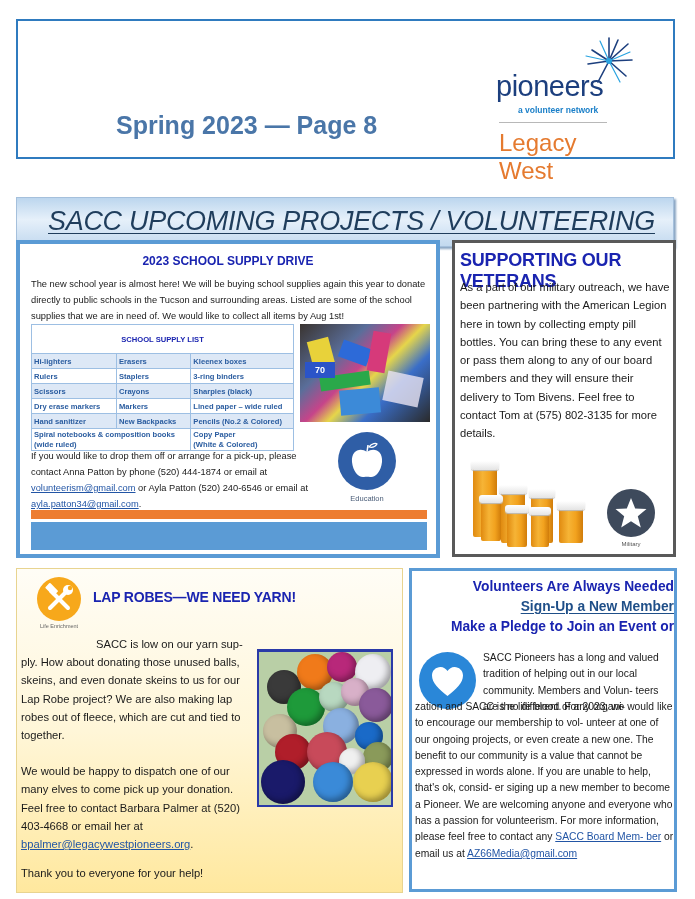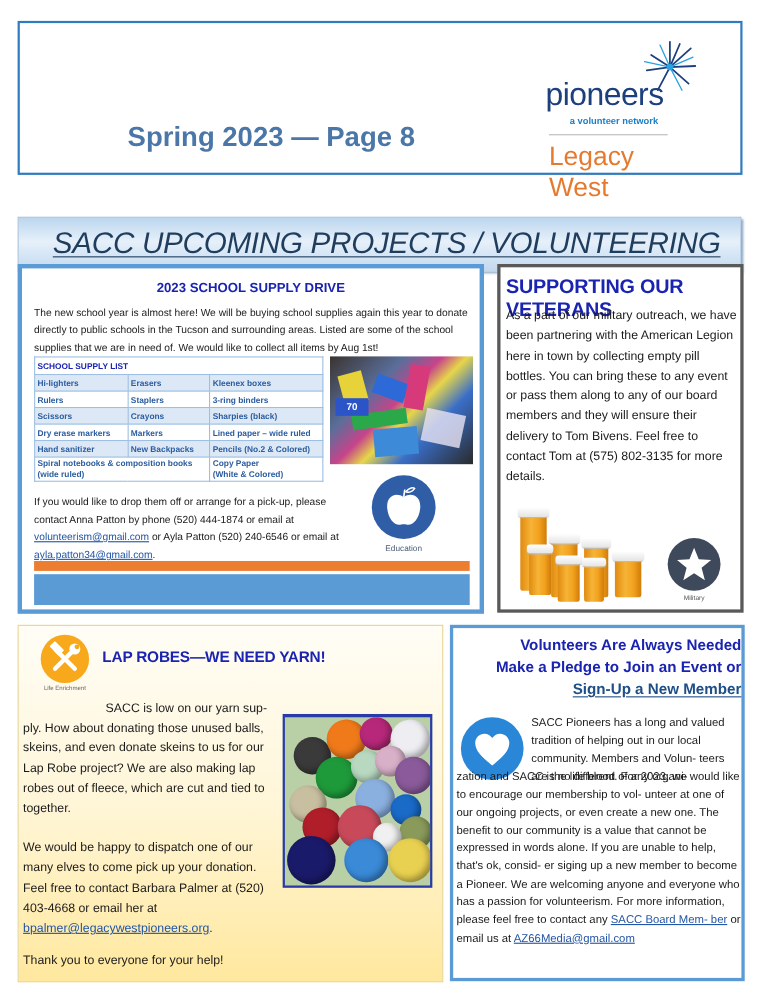--- a/index.html
+++ b/index.html
@@ -20,21 +20,21 @@
   
   .banner { position: absolute; left: 16px; top: 197px; width: 658px; height: 50px; background: linear-gradient(180deg, #bcd6ee 0%, #e6f0fa 45%, #c2d9ef 100%); box-shadow: 2px 2px 2px #8aa6c4; border: 1px solid #a5c0dc; font-style: italic; }
   .banner-text { position: absolute; left: 31px; top: 8px; font-size: 27px; color: #1f3d5c; text-decoration: underline; text-underline-offset: 3px; text-decoration-thickness: 1px; font-family: "Liberation Sans Narrow", "Liberation Sans", sans-serif; letter-spacing: -0.3px; }
 
   
   .supply-box { position: absolute; left: 16px; top: 240px; width: 424px; height: 318px; border: 4px solid #5b9bd5; background: #fff; }
   .supply-title { position: absolute; left: 0; width: 100%; top: 10px; text-align: center; font-size: 12px; font-weight: bold; color: #1a24b0; }
   .supply-intro { position: absolute; left: 11px; top: 32px; width: 395px; font-size: 9.3px; line-height: 16px; color: #1a1a1a; }
   .supply-table { position: absolute; left: 11px; top: 80px; width: 263px; border-collapse: collapse; font-size: 7.6px; font-weight: bold; color: #2b5da0; }
   .supply-table td, .supply-table th { border: 1px solid #9dbfe3; padding: 0 2px; height: 15px; text-align: left; vertical-align: middle; }
-  .supply-table th { text-align: left; color: #1a24b0; height: 16px; background: #fff; }
+  .supply-table th { text-align: center; color: #1a24b0; height: 29px; background: #fff; }
   .supply-table tr.alt td { background: #dde8f6; }
   .supply-table tr.last td { height: 22px; line-height: 10px; background: #fff; }
   .supply-photo { position: absolute; left: 280px; top: 80px; width: 130px; height: 98px; background: linear-gradient(135deg, #3a3430 0%, #5a6e9a 30%, #c6448a 45%, #e6d64a 55%, #3a6ec8 70%, #2a2a2a 100%); overflow: hidden; }
   .supply-photo .p1 { position: absolute; left: 10px; top: 15px; width: 22px; height: 28px; background: #e8d23a; transform: rotate(-15deg); }
   .supply-photo .p2 { position: absolute; left: 40px; top: 20px; width: 30px; height: 18px; background: #2d6ad8; transform: rotate(20deg); }
   .supply-photo .p3 { position: absolute; left: 70px; top: 8px; width: 18px; height: 40px; background: #d63a7a; transform: rotate(10deg); }
   .supply-photo .p4 { position: absolute; left: 20px; top: 50px; width: 50px; height: 14px; background: #2aa84a; transform: rotate(-8deg); }
   .supply-photo .p5 { position: absolute; left: 5px; top: 38px; width: 30px; height: 16px; background: #2b54c8; color: #fff; font-size: 9px; font-weight: bold; text-align: center; line-height: 16px; }
   .supply-photo .p6 { position: absolute; left: 85px; top: 50px; width: 36px; height: 30px; background: #e9e4f3; transform: rotate(12deg); opacity: 0.8; }
   .supply-photo .p7 { position: absolute; left: 40px; top: 65px; width: 40px; height: 25px; background: #3c8ad8; transform: rotate(-5deg); }
@@ -255,22 +255,22 @@
     <div class="yarn" style="left:80px;top:96px;width:26px;height:26px;background:#f0f0f0;"></div>
     <div class="yarn" style="left:2px;top:108px;width:44px;height:44px;background:#1a1a6a;"></div>
     <div class="yarn" style="left:54px;top:110px;width:40px;height:40px;background:#3a8ad8;"></div>
     <div class="yarn" style="left:94px;top:110px;width:40px;height:40px;background:#e8d050;"></div>
   </div>
 </div>
 
 <div class="vol-box">
   <div class="vol-title">
     <div>Volunteers Are Always Needed</div>
+    <div><a class="u">Sign-Up a New Member</a></div>
     <div>Make a Pledge to Join an Event or</div>
-    <div><a class="u">Sign-Up a New Member</a></div>
   </div>
   <div class="heart-icon">
     <svg viewBox="0 0 57 57" width="57" height="57">
       <path d="M28.5 44 C20 37, 13 31, 13 23.5 C13 18.5, 17 15, 21.5 15 C24.5 15, 27 16.8, 28.5 19 C30 16.8, 32.5 15, 35.5 15 C40 15, 44 18.5, 44 23.5 C44 31, 37 37, 28.5 44 Z" fill="#fff"></path>
     </svg>
   </div>
   <div class="vol-body-top">SACC Pioneers has a long and valued tradition of helping out in our local community. Members and Volun- teers are the life blood of any organi-</div>
   <div class="vol-body">
     <span>zation and SACC is no different. For 2023, we would like to encourage our membership to vol- unteer at one of our ongoing projects, or even create a new one. The benefit to our community is a value that cannot be expressed in words alone. If you are unable to help, that's ok, consid- er siging up a new member to become a Pioneer. We are welcoming anyone and everyone who has a passion for volunteerism. For more information, please feel free to contact any</span>
     <a class="link">SACC Board Mem- ber</a>

